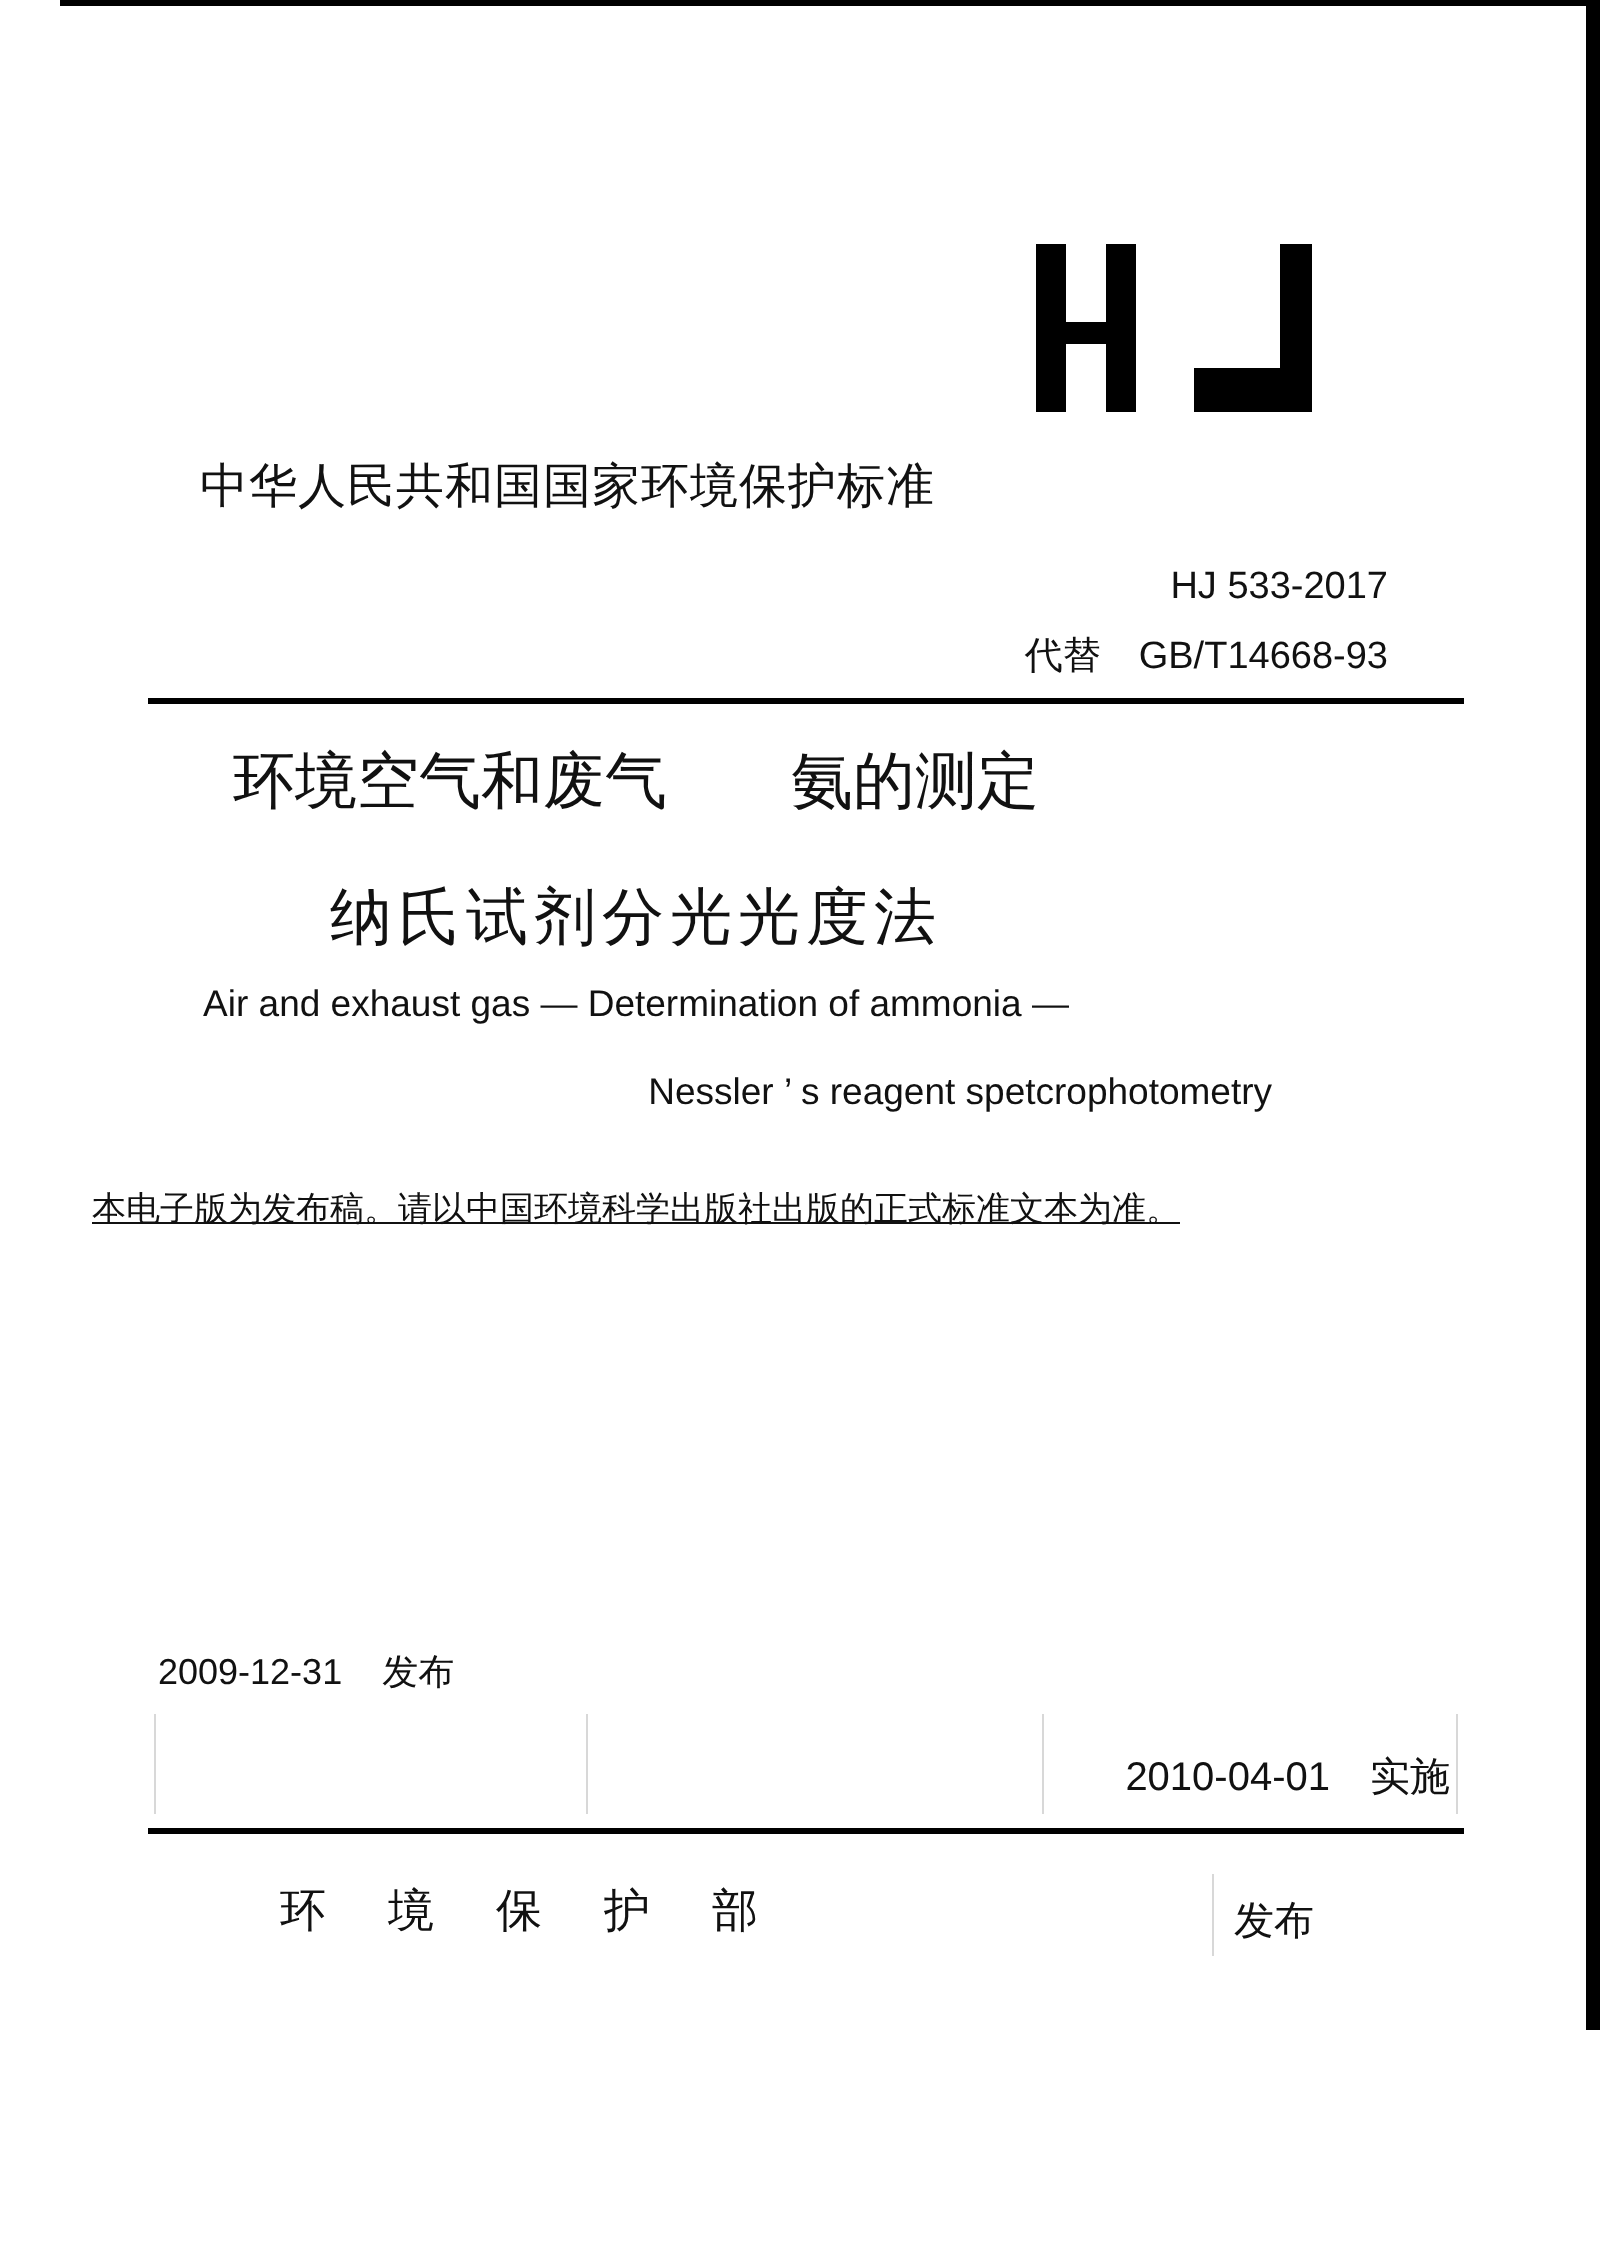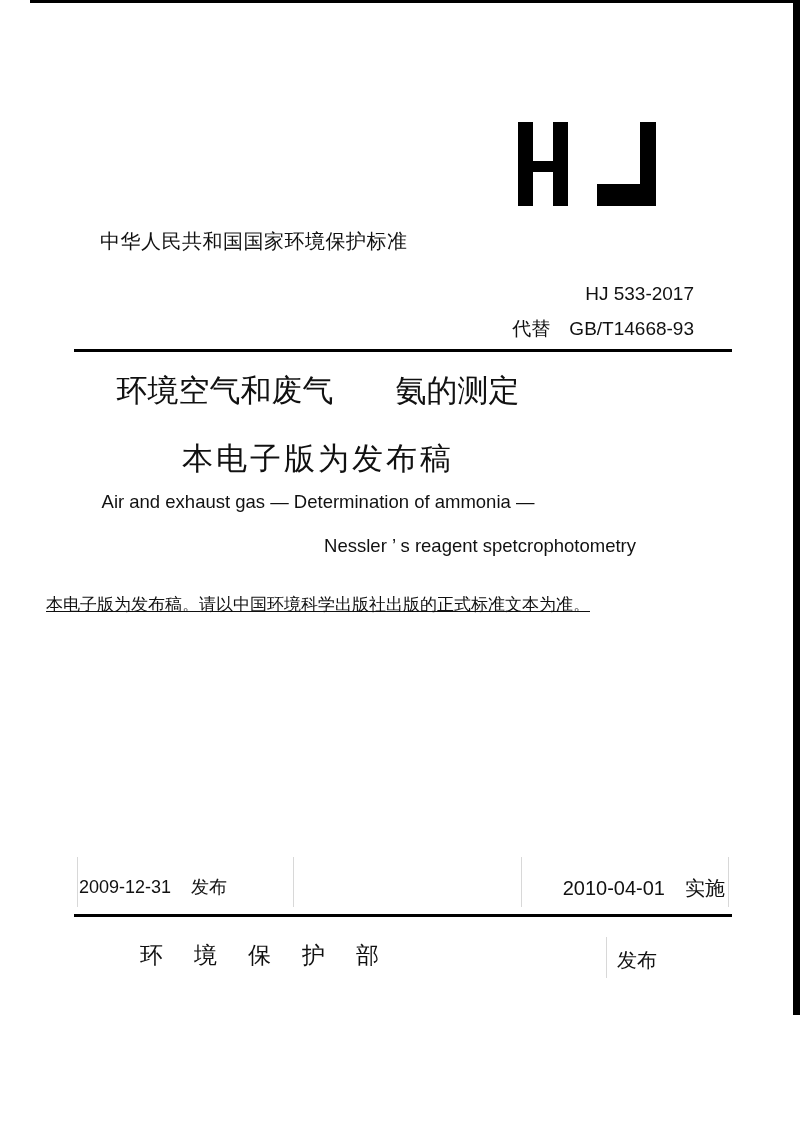--- a/index.html
+++ b/index.html
@@ -3,33 +3,33 @@
 <meta charset="utf-8">
 <style>
   html,body{margin:0;padding:0;background:#ffffff;}
   #page{position:relative;width:800px;height:1132px;background:#ffffff;overflow:hidden;
         color:#111;font-family:"Liberation Sans","DejaVu Sans",sans-serif;}
   .abs{position:absolute;}
   .line{background:#000;}
   #top-edge{left:30px;top:0;right:0;height:3px;}
   #right-edge{right:0;top:0;width:7px;height:1015px;}
   .logo-rect{position:absolute;background:#000;}
-  #header-cn{left:100px;top:230px;font-size:20px;line-height:1.15;letter-spacing:0.5px;white-space:nowrap;}
+  #header-cn{left:100px;top:230px;font-size:24px;line-height:1.15;letter-spacing:0.5px;white-space:nowrap;}
   #std-no{right:106px;top:283px;font-size:19px;line-height:1.2;white-space:nowrap;}
   #replaces{right:106px;top:318px;font-size:19px;line-height:1.2;white-space:nowrap;}
   #rule-top{left:74px;top:349px;width:658px;height:3px;}
   .centered{left:0;width:636px;text-align:center;white-space:nowrap;}
   #title-cn-1{top:374px;font-size:31px;line-height:1.1;}
   #title-cn-2{top:442px;font-size:31px;line-height:1.1;letter-spacing:3px;}
   #title-en-1{top:491px;font-size:18.5px;line-height:1.2;}
   #title-en-2{top:535px;font-size:18.5px;line-height:1.2;text-align:right;}
   #notice{top:594px;font-size:17px;line-height:1.3;text-decoration:underline;}
   .vline{position:absolute;width:1px;background:#d8d8d8;}
   .v-row{top:857px;height:50px;}
-  #issue-cell{left:79px;top:875px;font-size:18px;white-space:nowrap;}
+  #issue-cell{left:79px;top:824px;font-size:18px;white-space:nowrap;}
   #impl-cell{right:75px;top:875px;font-size:20px;white-space:nowrap;}
   .date-label{margin-left:20px;}
   #rule-bottom{left:74px;top:914px;width:658px;height:3px;}
   #ministry{left:140px;top:943px;font-size:23px;letter-spacing:31px;line-height:1.1;white-space:nowrap;}
   #pub-vline{left:606px;top:937px;height:41px;}
   #pub-label{left:617px;top:947px;font-size:20px;white-space:nowrap;}
   .sr-only{position:absolute;width:1px;height:1px;overflow:hidden;clip:rect(0 0 0 0);white-space:nowrap;}
 </style>
 </head>
 <body>
@@ -47,21 +47,21 @@
     <div class="logo-rect" style="left:640px;top:122px;width:16px;height:84px"></div>
     <div class="logo-rect" style="left:597px;top:184px;width:59px;height:22px"></div>
   </div>
 
   <div id="header-cn" class="abs">中华人民共和国国家环境保护标准</div>
   <div id="std-no" class="abs">HJ 533-2017</div>
   <div id="replaces" class="abs">代替　GB/T14668-93</div>
   <div id="rule-top" class="abs line"></div>
 
   <div id="title-cn-1" class="abs centered">环境空气和废气　　氨的测定</div>
-  <div id="title-cn-2" class="abs centered">本电子版为发布稿</div>
+  <div id="title-cn-2" class="abs centered">纳氏试剂分光光度法</div>
   <div id="title-en-1" class="abs centered">Air and exhaust gas — Determination of ammonia —</div>
   <div id="title-en-2" class="abs centered">Nessler ’ s reagent spetcrophotometry</div>
   <div id="notice" class="abs centered">本电子版为发布稿。请以中国环境科学出版社出版的正式标准文本为准。</div>
 
   <div class="vline v-row" style="left:77px"></div>
   <div class="vline v-row" style="left:293px"></div>
   <div class="vline v-row" style="left:521px"></div>
   <div class="vline v-row" style="left:728px"></div>
 
   <div id="issue-cell" class="abs">

